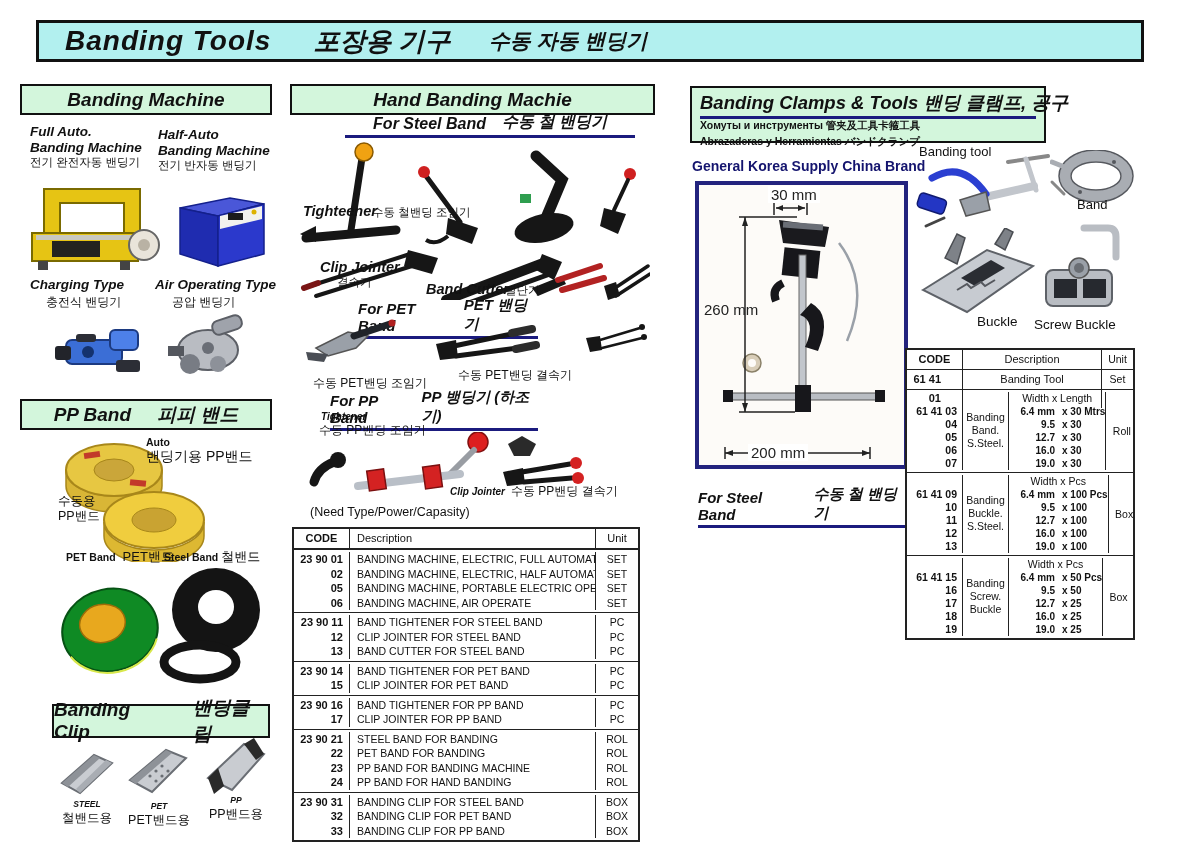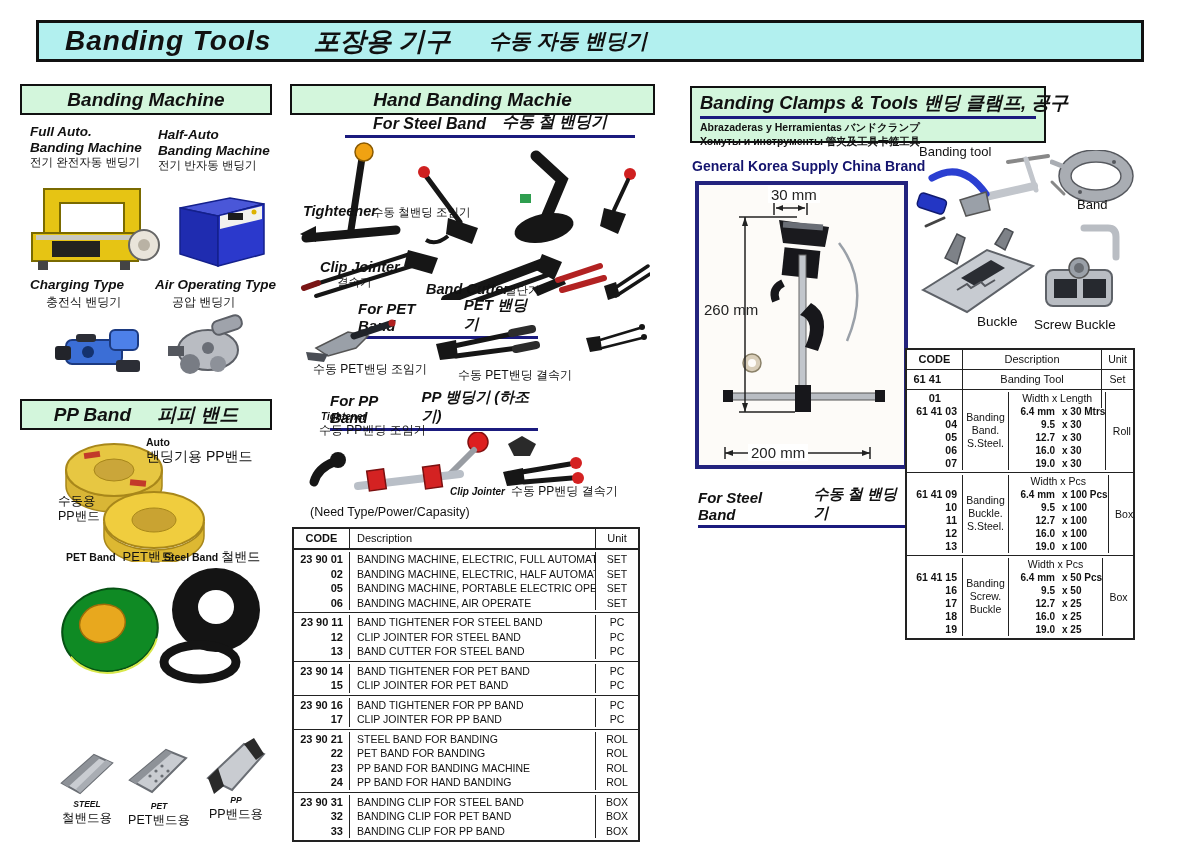--- a/index.html
+++ b/index.html
@@ -174,20 +174,24 @@
       <ellipse cx="52" cy="54" rx="23" ry="19" fill="#e8a81e" stroke="#9c6c08" stroke-width="1.5"></ellipse>
       <path d="M14,80 a48,41 0 0,0 88,0" fill="none" stroke="#d8e84a" stroke-width="2"></path>
     </g>
   </svg>
   <svg class="abs" style="left:158px;top:562px;" width="112" height="128" viewBox="0 0 112 128">
     <ellipse cx="58" cy="48" rx="44" ry="42" fill="#141414"></ellipse>
     <ellipse cx="58" cy="45" rx="18" ry="17" fill="#ffffff"></ellipse>
     <ellipse cx="42" cy="100" rx="36" ry="17" fill="none" stroke="#141414" stroke-width="9"></ellipse>
   </svg>
 
+  <div class="abs sechdr" style="left:52px;top:704px;width:218px;height:34px;gap:22px;">
+    <span>Banding Clip</span>
+    <span>밴딩클립</span>
+  </div>
 
   <svg class="abs" style="left:52px;top:747px;" width="68" height="54" viewBox="0 0 68 54">
     <polygon points="10,36 42,8 60,16 28,46" fill="#c9ccd1" stroke="#6a6e74" stroke-width="2"></polygon>
     <polygon points="10,36 42,8 48,11 16,40" fill="#8e9298"></polygon>
     <polygon points="24,42 54,13 60,16 28,46" fill="#a9adb3"></polygon>
   </svg>
   <svg class="abs" style="left:122px;top:742px;" width="70" height="58" viewBox="0 0 70 58">
     <polygon points="8,38 44,8 64,16 30,50" fill="#c9ccd1" stroke="#6a6e74" stroke-width="2"></polygon>
     <polygon points="8,38 44,8 50,11 14,42" fill="#8e9298"></polygon>
     <circle cx="28" cy="34" r="1.6" fill="#6a6e74"></circle>
@@ -276,21 +280,21 @@
     <line x1="158" y1="38" x2="236" y2="28" stroke="#161616" stroke-width="5" stroke-linecap="round"></line>
     <line x1="214" y1="15" x2="234" y2="11" stroke="#2c2c2c" stroke-width="8" stroke-linecap="round"></line>
     <line x1="218" y1="31" x2="238" y2="27" stroke="#2c2c2c" stroke-width="8" stroke-linecap="round"></line>
     <polygon points="288,20 302,18 304,32 292,34" fill="#161616"></polygon>
     <line x1="302" y1="22" x2="342" y2="10" stroke="#161616" stroke-width="2.5" stroke-linecap="round"></line>
     <line x1="304" y1="30" x2="344" y2="20" stroke="#161616" stroke-width="2.5" stroke-linecap="round"></line>
     <circle cx="344" cy="9" r="3" fill="#161616"></circle>
       <circle cx="346" cy="19" r="3" fill="#161616"></circle>
   </svg>
 
-  <div class="abs lbl-ko" style="left:313px;top:362px;font-size:12px;">수동 PET밴딩 조임기</div>
+  <div class="abs lbl-ko" style="left:313px;top:376px;font-size:12px;">수동 PET밴딩 조임기</div>
   <div class="abs lbl-ko" style="left:458px;top:368px;font-size:12px;">수동 PET밴딩 결속기</div>
 
   <div class="abs uhdr" style="left:330px;top:388px;width:208px;font-size:15px;gap:10px;">
     <span>For PP Band</span>
     <span>PP 뱅딩기 (하조기)</span>
   </div>
 
   <div class="abs lbl-it" style="left:321px;top:411px;font-size:10px;">Tightener</div>
   <div class="abs lbl-ko" style="left:319px;top:423px;font-size:12px;">수동 PP밴딩 조임기</div>
 
@@ -424,22 +428,22 @@
             <div class="mc mcode">33</div>
             <div class="mc mdesc">BANDING CLIP FOR PP BAND</div>
             <div class="mc munit">BOX</div>
           </div>
         </div>
       </div>
   </div>
 
   <div class="abs" style="left:690px;top:86px;width:356px;height:57px;background:#d3f6dc;border:2px solid #111;box-sizing:border-box;padding:2px 8px;">
     <div style="font-style:italic;font-weight:bold;font-size:18.5px;border-bottom:3px solid #1b1b7e;padding-bottom:1px;white-space:nowrap;">Banding Clamps &amp; Tools 밴딩 클램프, 공구</div>
+    <div style="font-size:10.5px;font-weight:bold;">Хомуты и инструменты 管夹及工具卡箍工具</div>
     <div style="font-size:10.5px;font-weight:bold;margin-top:2px;">Abrazaderas y Herramientas  バンドクランプ</div>
-    <div style="font-size:10.5px;font-weight:bold;">Хомуты и инструменты 管夹及工具卡箍工具</div>
   </div>
 
   <div class="abs navy" style="left:692px;top:158px;font-size:14px;font-weight:bold;">General Korea Supply China Brand</div>
 
   <div class="abs frame"></div>
   <svg class="abs" style="left:699px;top:185px;" width="205" height="280" viewBox="0 0 205 280">
     <polygon points="80,35 130,42 126,62 84,58" fill="#1a1a1e"></polygon>
     <rect x="84" y="38" width="40" height="6" fill="#6a6e76" transform="rotate(4 104 41)"></rect>
     <rect x="84" y="64" width="36" height="28" fill="#17171b" transform="rotate(6 102 78)"></rect>
     <path d="M84,98 q-12,6 -7,18" fill="none" stroke="#17171b" stroke-width="8"></path>

